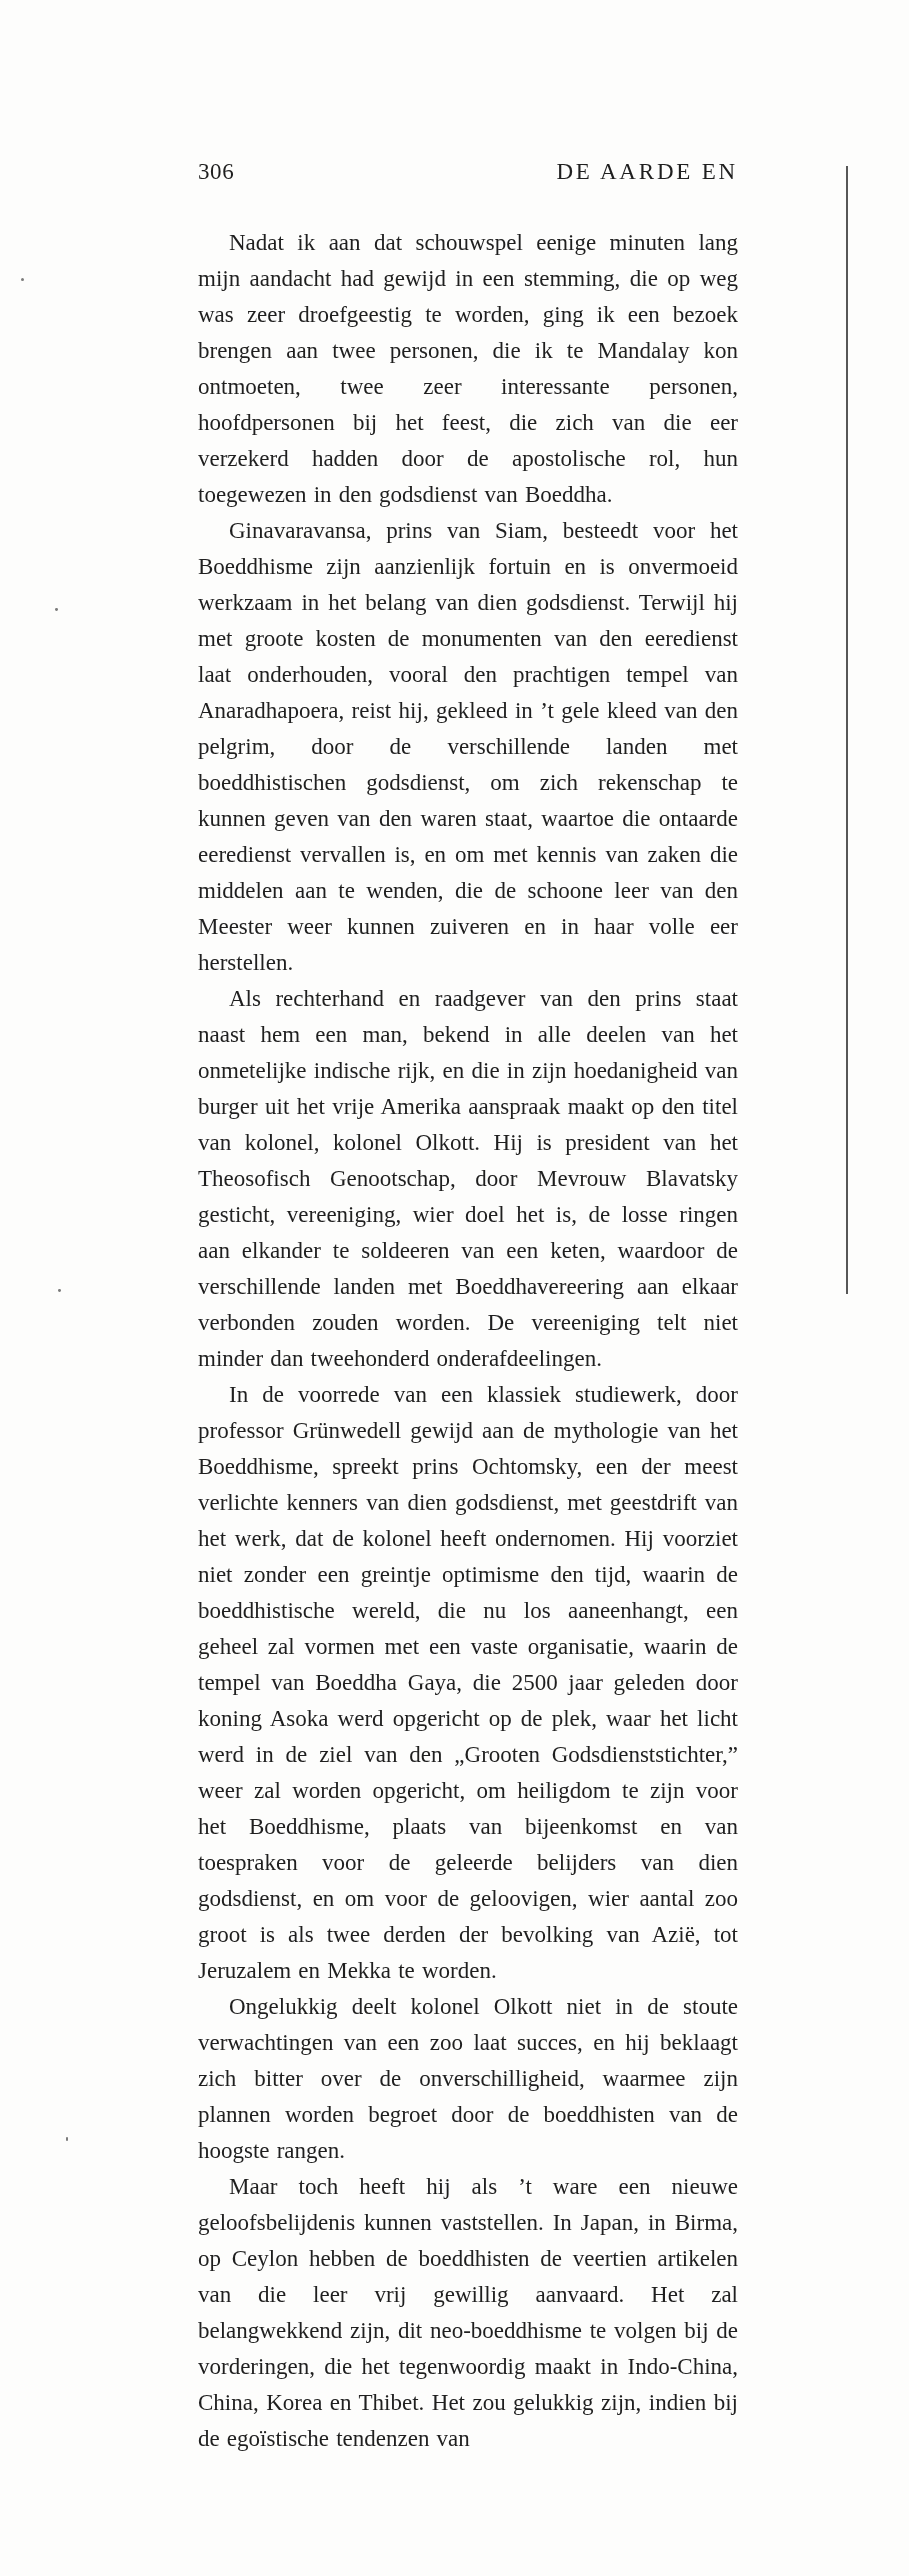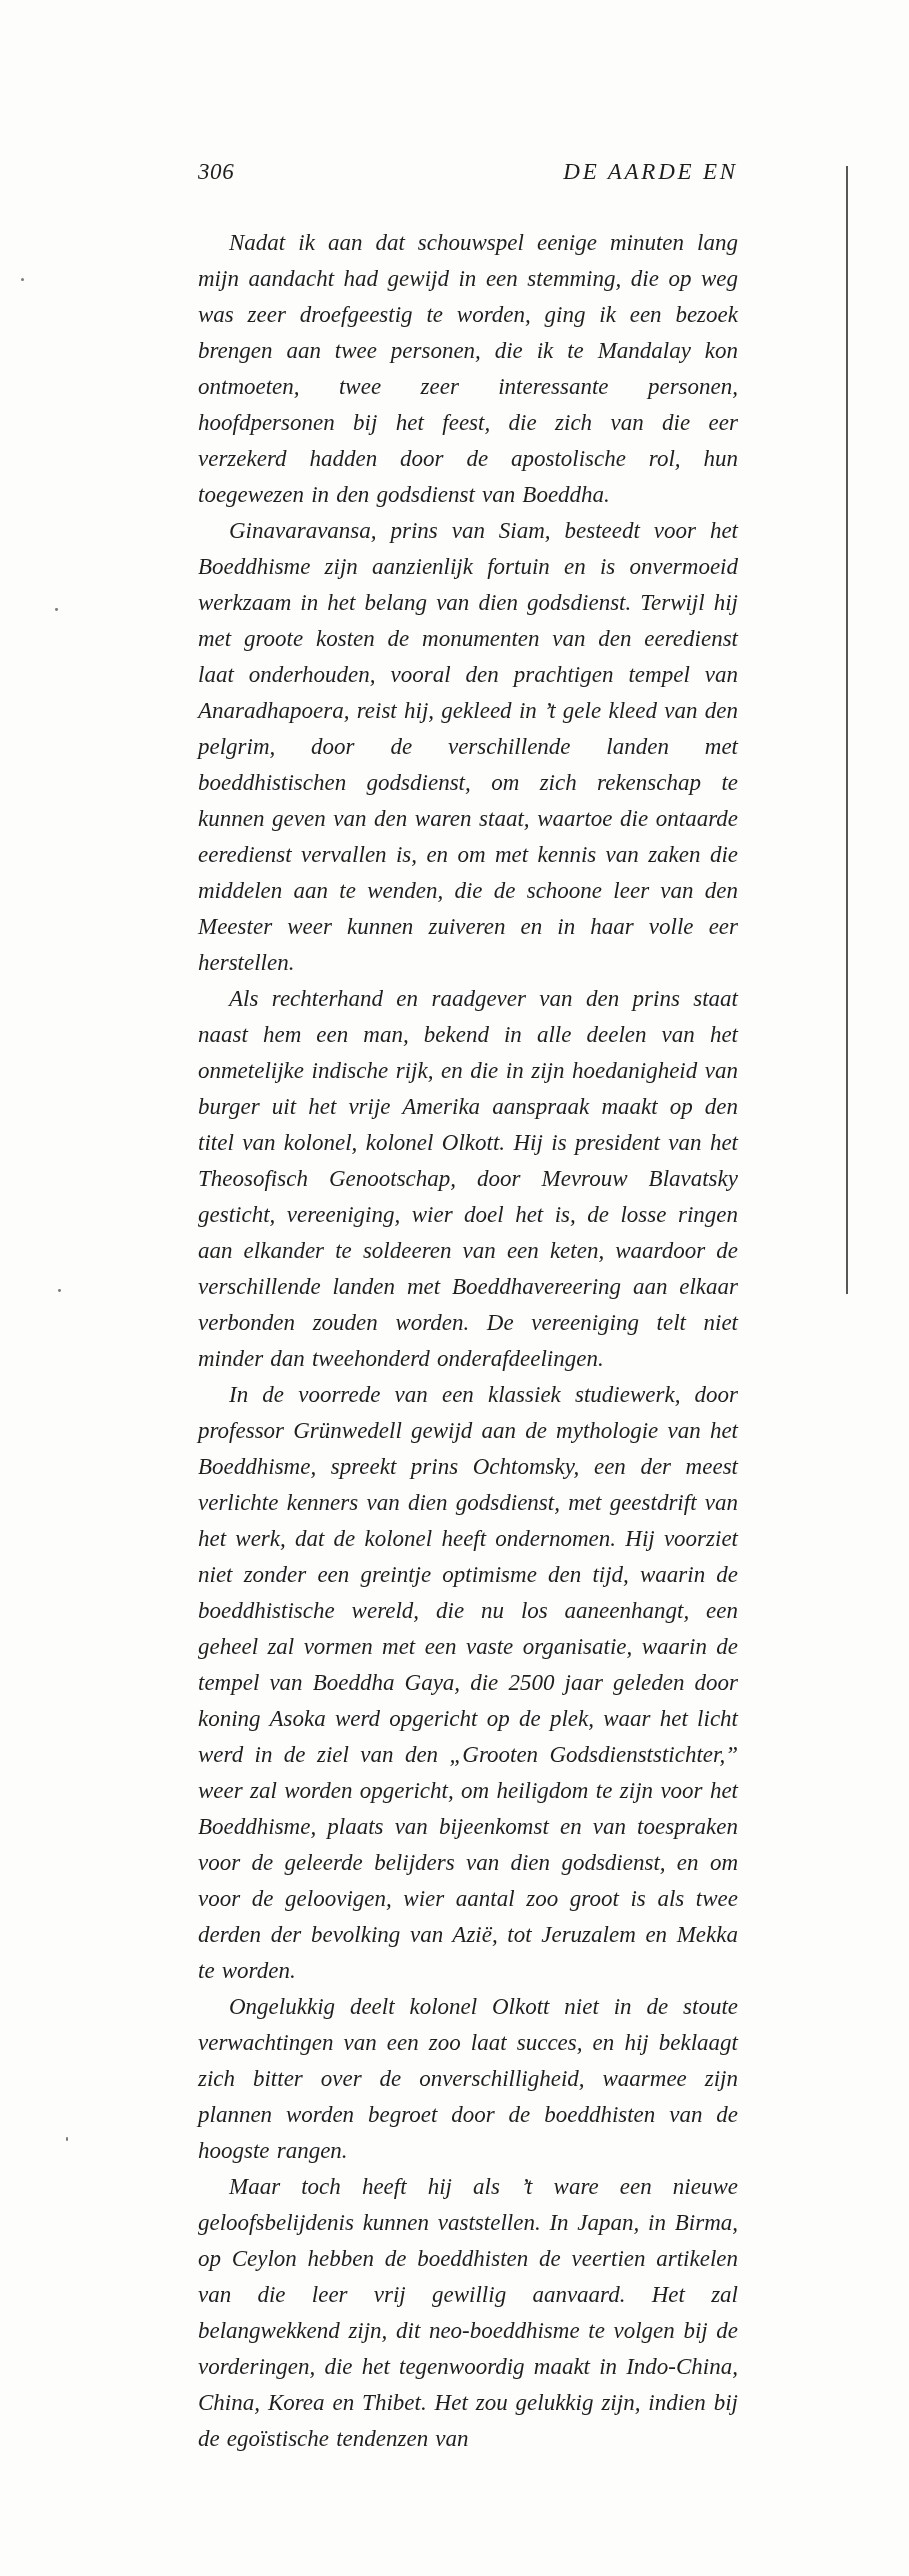--- a/index.html
+++ b/index.html
@@ -12,21 +12,20 @@
     background: var(--paper, #fdfdfc);
     font-family: "Liberation Serif", "DejaVu Serif", serif;
   }
   .page {
     position: relative;
     width: 909px;
     height: 2576px;
     background: var(--paper, #fdfdfc);
     overflow: hidden;
     color: var(--ink, #1f1f1f);
-    font-style: italic;
   }
   .content {
     position: absolute;
     left: 198px;
     top: 159px;
     width: 540px;
   }
   .running-head {
     display: flex;
     justify-content: space-between;

